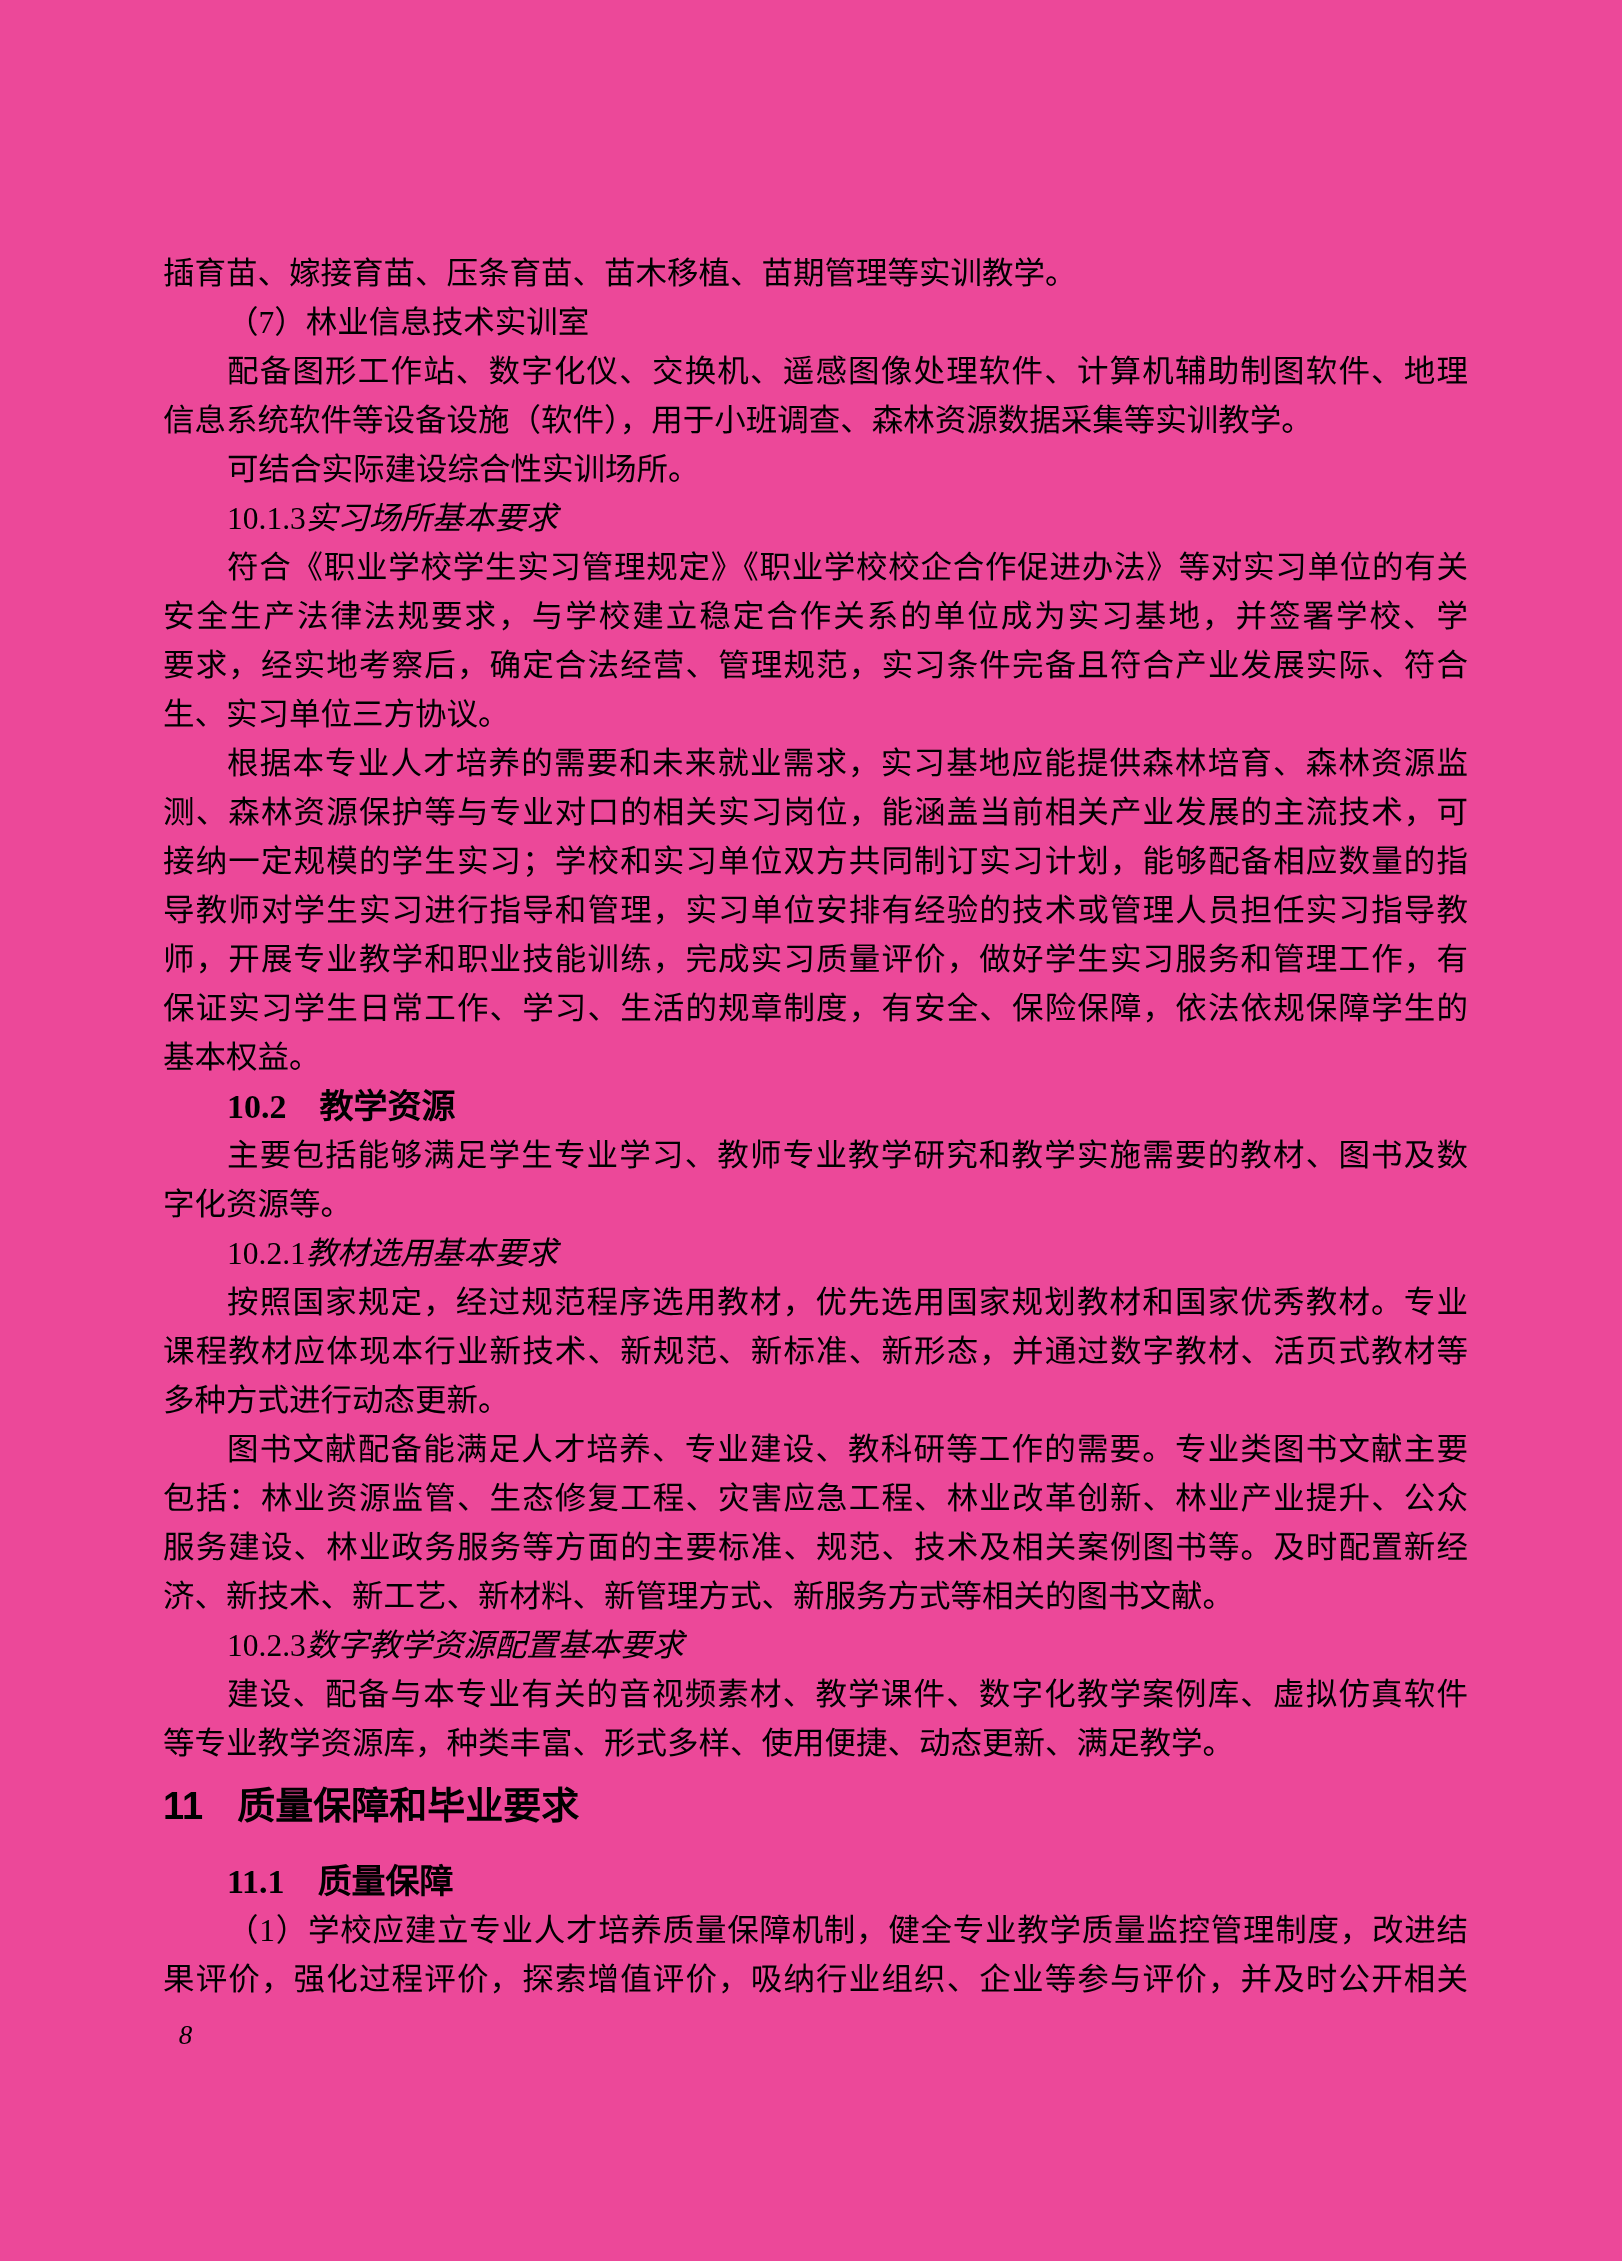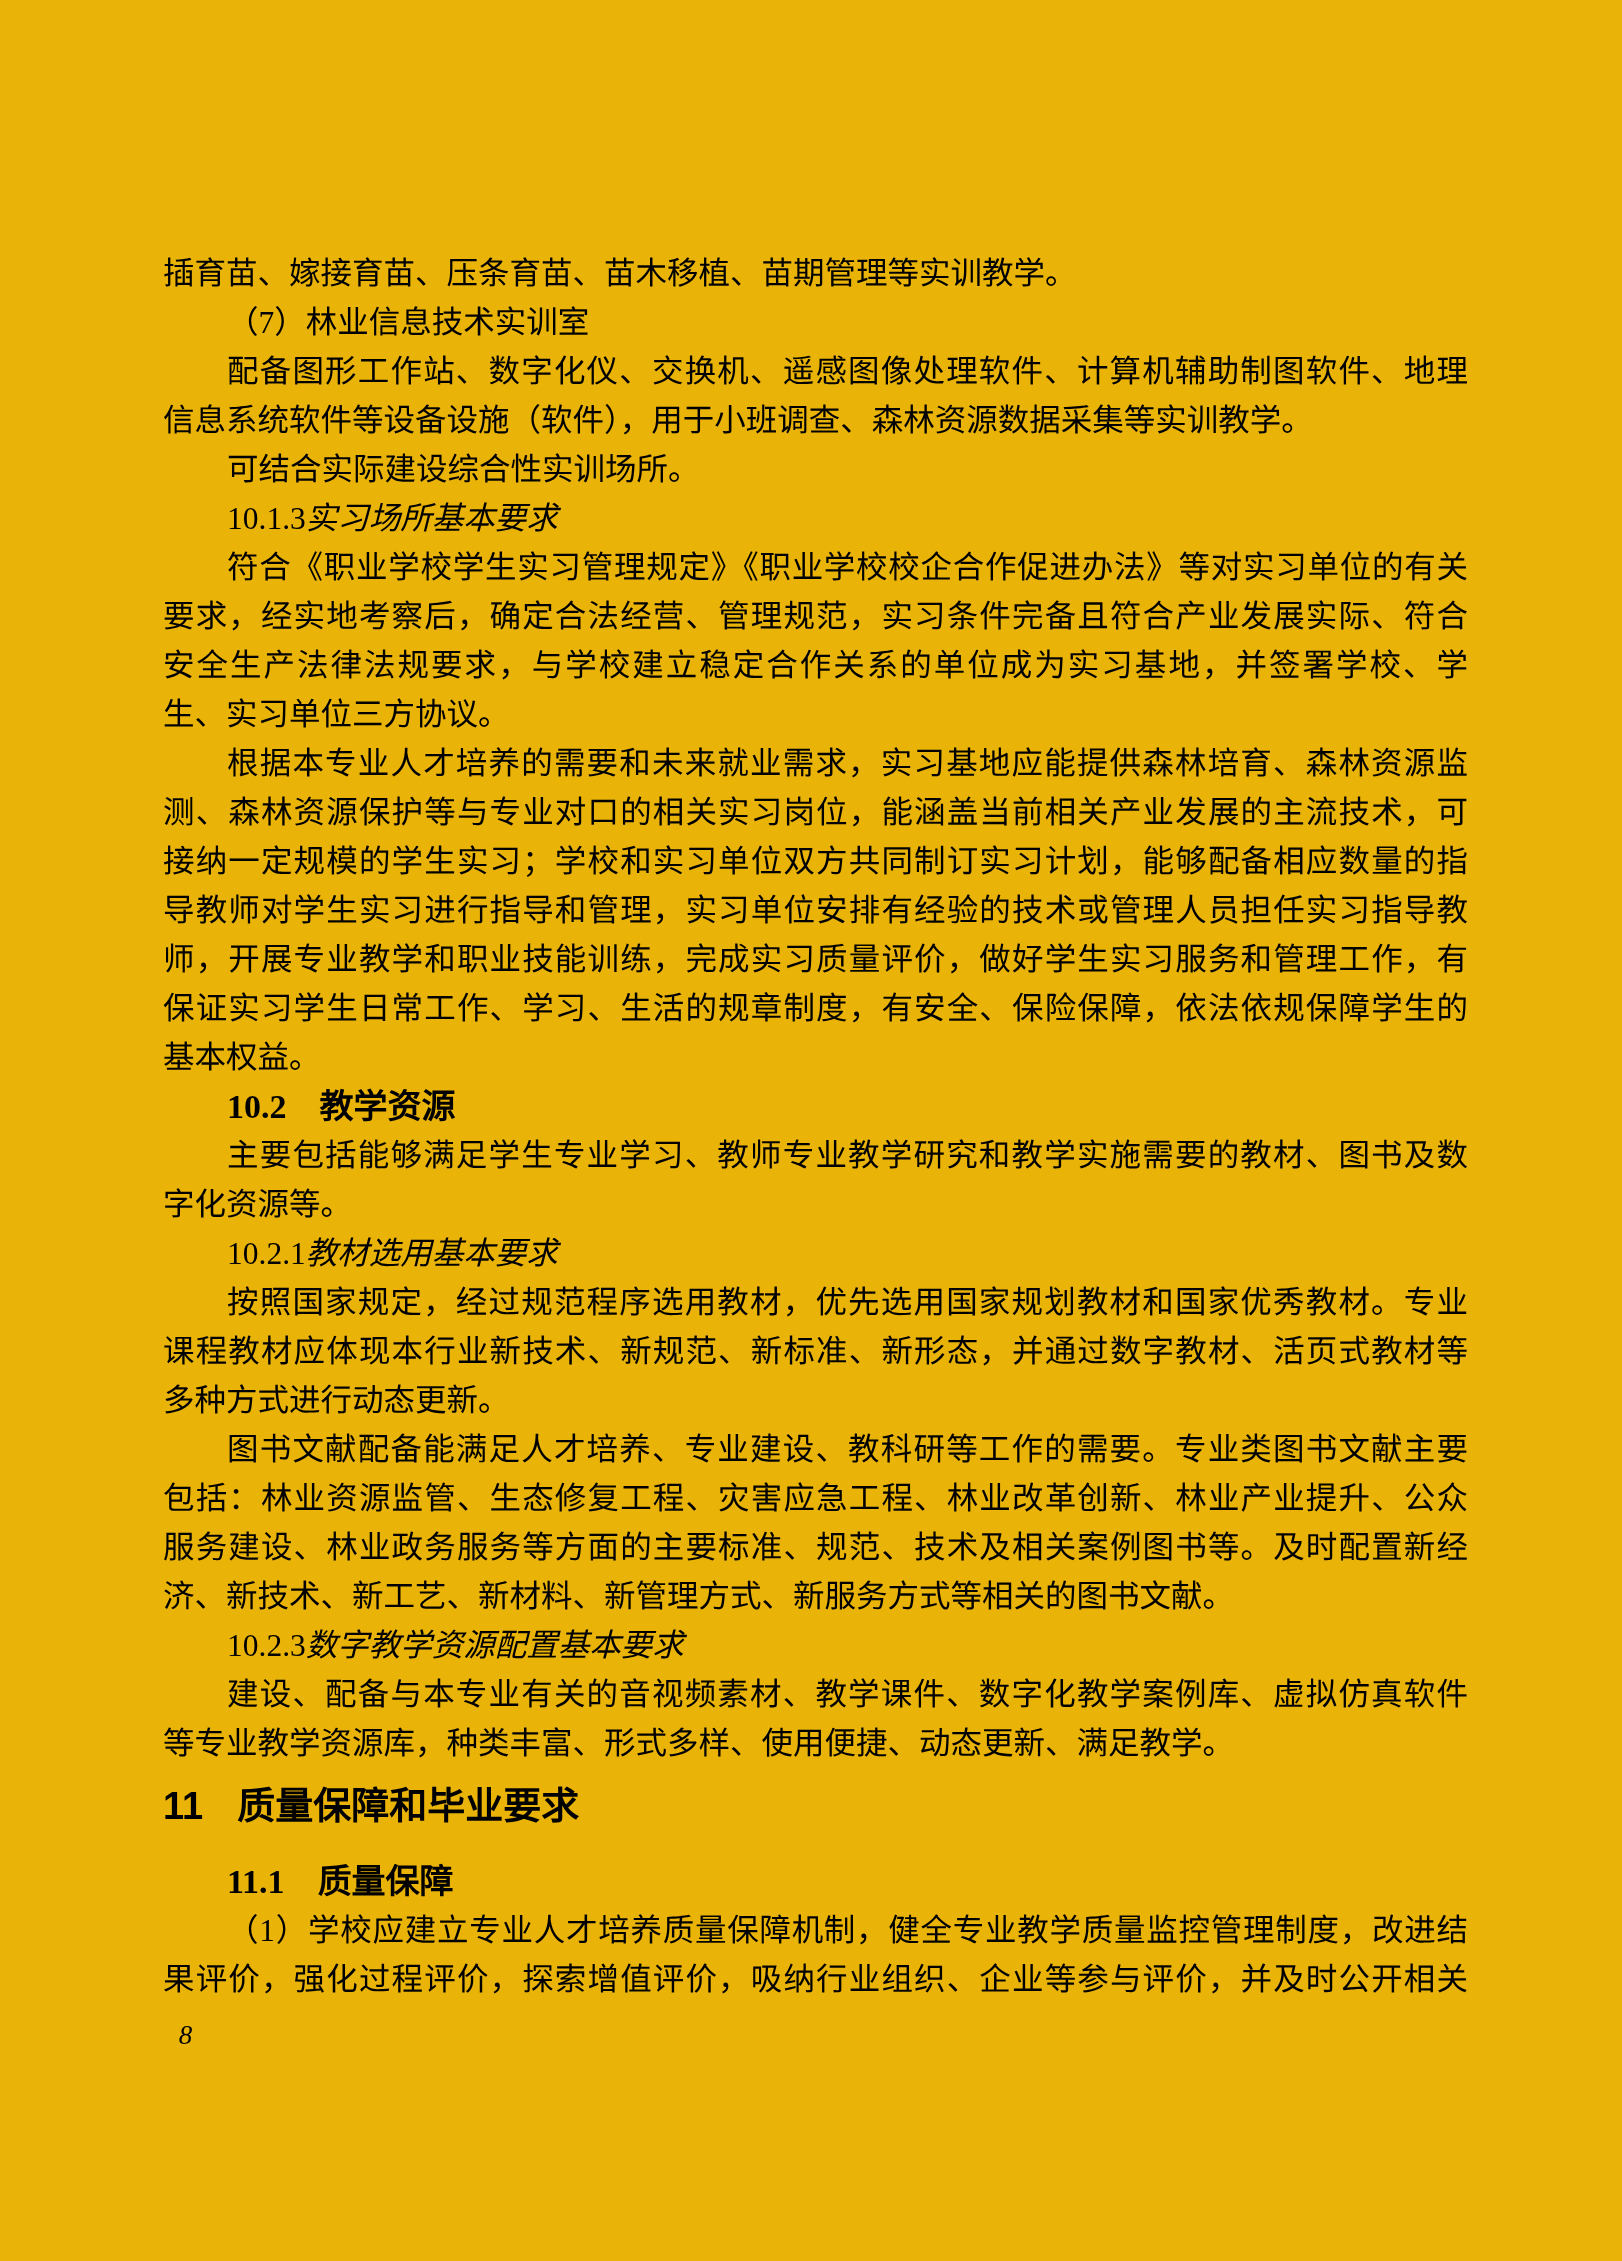--- a/index.html
+++ b/index.html
@@ -4,21 +4,21 @@
 <style>
   html, body {
     margin: 0;
     padding: 0;
     background: #ffffff;
   }
   .page {
     position: relative;
     width: 1622px;
     height: 2261px;
-    background: #eab308;
+    background: #ec4899;
     color: #000000;
     box-sizing: border-box;
     padding: 249px 155px 0 163px;
     font-family: "Liberation Serif", "DejaVu Serif", serif;
     overflow: hidden;
   }
   .content { width: 1305px; }
   .line {
     height: 49px;
     line-height: 49px;
@@ -75,22 +75,22 @@
 
 <div class="page">
   <div class="content" id="lines-host">
       <div class="line">插育苗、嫁接育苗、压条育苗、苗木移植、苗期管理等实训教学。</div>
       <div class="line indent">（7）林业信息技术实训室</div>
       <div class="line indent j">配备图形工作站、数字化仪、交换机、遥感图像处理软件、计算机辅助制图软件、地理</div>
       <div class="line">信息系统软件等设备设施（软件），用于小班调查、森林资源数据采集等实训教学。</div>
       <div class="line indent">可结合实际建设综合性实训场所。</div>
       <div class="line indent h3"><span class="num">10.1.3</span><span class="title">实习场所基本要求</span></div>
       <div class="line indent j">符合《职业学校学生实习管理规定》《职业学校校企合作促进办法》等对实习单位的有关</div>
+      <div class="line j">安全生产法律法规要求，与学校建立稳定合作关系的单位成为实习基地，并签署学校、学</div>
       <div class="line j">要求，经实地考察后，确定合法经营、管理规范，实习条件完备且符合产业发展实际、符合</div>
-      <div class="line j">安全生产法律法规要求，与学校建立稳定合作关系的单位成为实习基地，并签署学校、学</div>
       <div class="line">生、实习单位三方协议。</div>
       <div class="line indent j">根据本专业人才培养的需要和未来就业需求，实习基地应能提供森林培育、森林资源监</div>
       <div class="line j">测、森林资源保护等与专业对口的相关实习岗位，能涵盖当前相关产业发展的主流技术，可</div>
       <div class="line j">接纳一定规模的学生实习；学校和实习单位双方共同制订实习计划，能够配备相应数量的指</div>
       <div class="line j">导教师对学生实习进行指导和管理，实习单位安排有经验的技术或管理人员担任实习指导教</div>
       <div class="line j">师，开展专业教学和职业技能训练，完成实习质量评价，做好学生实习服务和管理工作，有</div>
       <div class="line j">保证实习学生日常工作、学习、生活的规章制度，有安全、保险保障，依法依规保障学生的</div>
       <div class="line">基本权益。</div>
       <div class="line indent h2"><span class="num">10.2</span><span class="title">教学资源</span></div>
       <div class="line indent j">主要包括能够满足学生专业学习、教师专业教学研究和教学实施需要的教材、图书及数</div>

